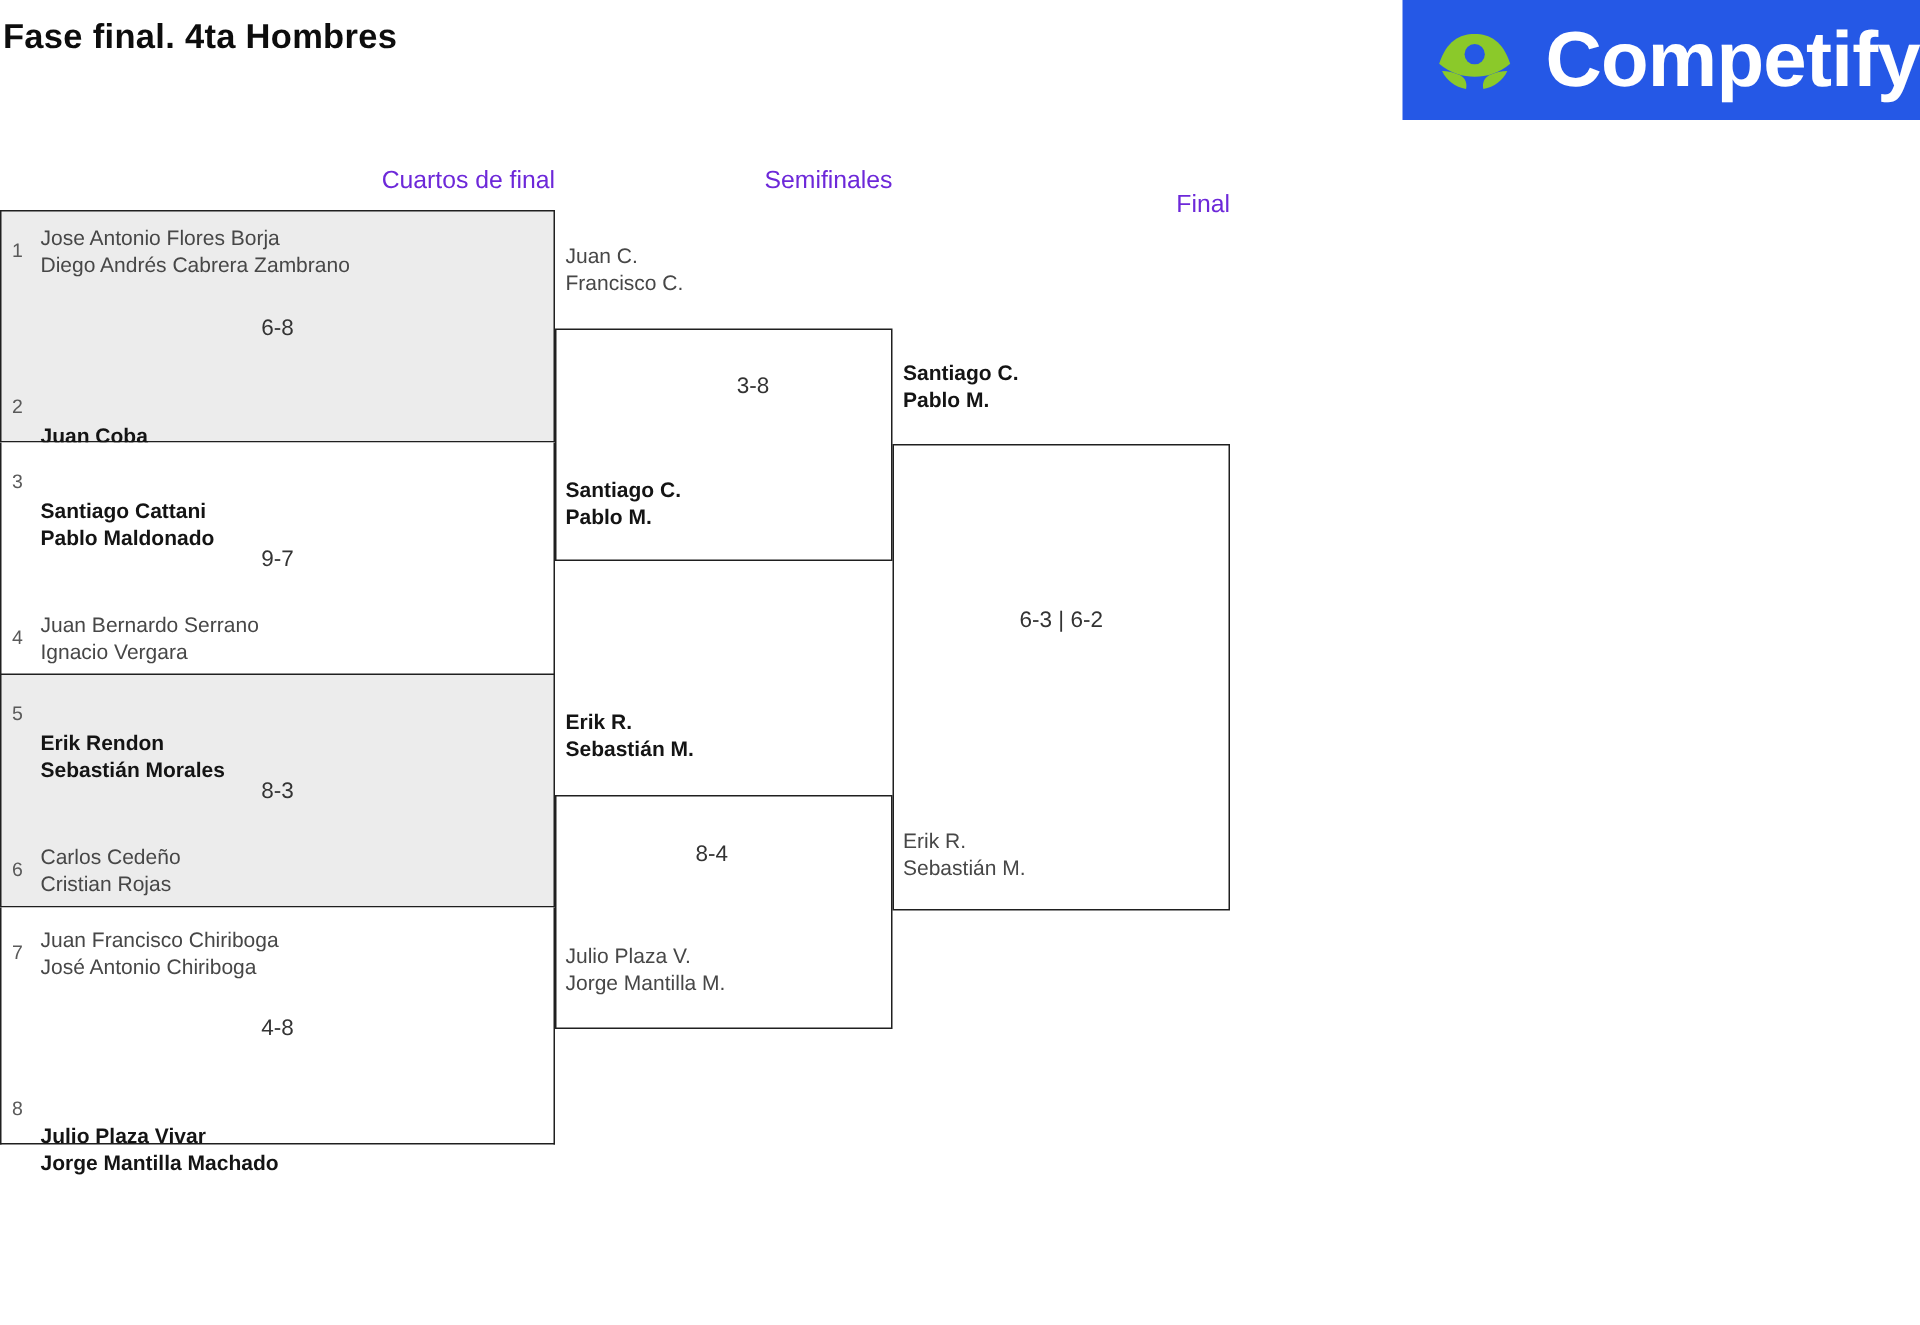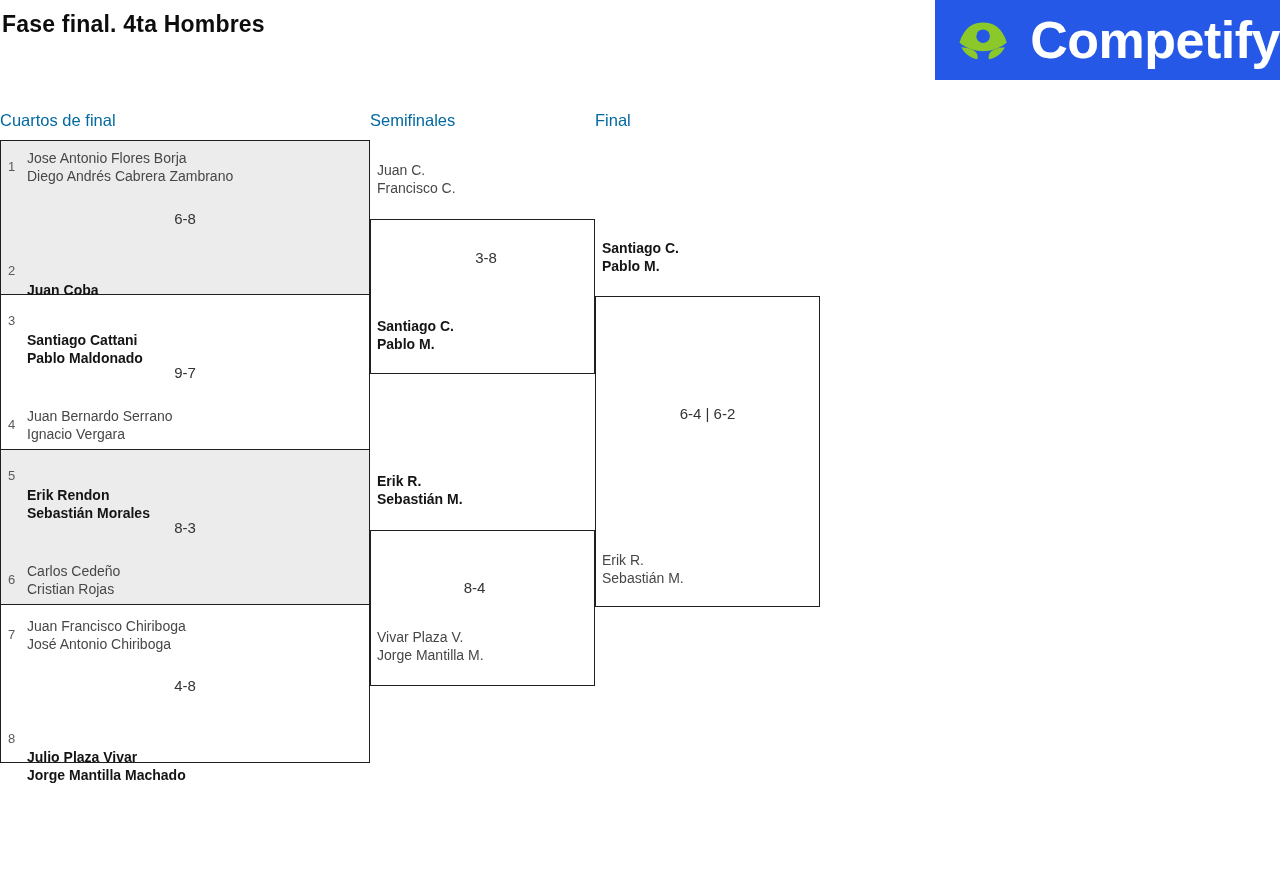--- a/index.html
+++ b/index.html
@@ -8,25 +8,25 @@
 
   
   .title{position:absolute;left:2px;top:8px;font-size:23px;font-weight:700;
          line-height:33px;color:#0d0d0d;letter-spacing:.2px;}
   .logo-band{position:absolute;left:935px;top:0;width:345px;height:80px;
              background:var(--brand-blue,#2558e6);display:flex;align-items:center;
              gap:22px;padding-left:23px;box-sizing:border-box;}
   .brand{color:#ffffff;font-size:52px;font-weight:700;letter-spacing:-.5px;}
 
   
-  .round-header{position:absolute;top:110px;text-align:left;font-size:16.5px;
-                color:#0369a1;line-height:20px;}
+  .round-header{position:absolute;top:110px;text-align:right;font-size:16.5px;
+                color:#6d28d9;line-height:20px;}
   .rh-0{left:0;width:370px;}
   .rh-1{left:370px;width:225px;}
-  .rh-2{left:595px;width:225px;}
+  .rh-2{left:595px;width:225px;margin-top:16px;}
 
   
   .qf-box{position:absolute;left:0;width:370px;border:1px solid #1f1f1f;
           box-sizing:border-box;background:#ffffff;}
   .qf-box.shaded{background:var(--match-shade,#ececec);}
   .qf-box.no-top{border-top:none;}
   .sf-box,.final-box{position:absolute;border:1px solid #1f1f1f;
                      box-sizing:border-box;background:transparent;}
 
   
@@ -121,39 +121,39 @@
 
   <div class="sf-box" style="left:370px;top:219px;width:225px;height:155px"></div>
   <div class="sf-box" style="left:370px;top:530px;width:225px;height:156px"></div>
 
   <div class="final-box" style="left:595px;top:296px;width:225px;height:311px"></div>
 
   <div class="free-label" style="left:377px;top:161px">
     <div>Juan C.</div>
     <div>Francisco C.</div>
   </div>
-  <div class="score" style="left:354px;width:264px;top:249px">3-8</div>
+  <div class="score" style="left:370px;width:264px;top:249px">3-8</div>
   <div class="free-label winner" style="left:377px;top:317px">
     <div>Santiago C.</div>
     <div>Pablo M.</div>
   </div>
 
   <div class="free-label winner" style="left:377px;top:472px">
     <div>Erik R.</div>
     <div>Sebastián M.</div>
   </div>
-  <div class="score" style="left:370px;width:209px;top:579px">8-4</div>
+  <div class="score" style="left:370px;width:209px;top:561px">8-4</div>
   <div class="free-label" style="left:377px;top:628px">
-    <div>Vivar Plaza V.</div>
+    <div>Julio Plaza V.</div>
     <div>Jorge Mantilla M.</div>
   </div>
 
   <div class="free-label winner" style="left:602px;top:239px">
     <div>Santiago C.</div>
     <div>Pablo M.</div>
   </div>
-  <div class="score" style="left:595px;width:225px;top:405px">6-4 | 6-2</div>
+  <div class="score" style="left:595px;width:225px;top:405px">6-3 | 6-2</div>
   <div class="free-label" style="left:602px;top:551px">
     <div>Erik R.</div>
     <div>Sebastián M.</div>
   </div>
 
 </div>
 
 </body></html>

